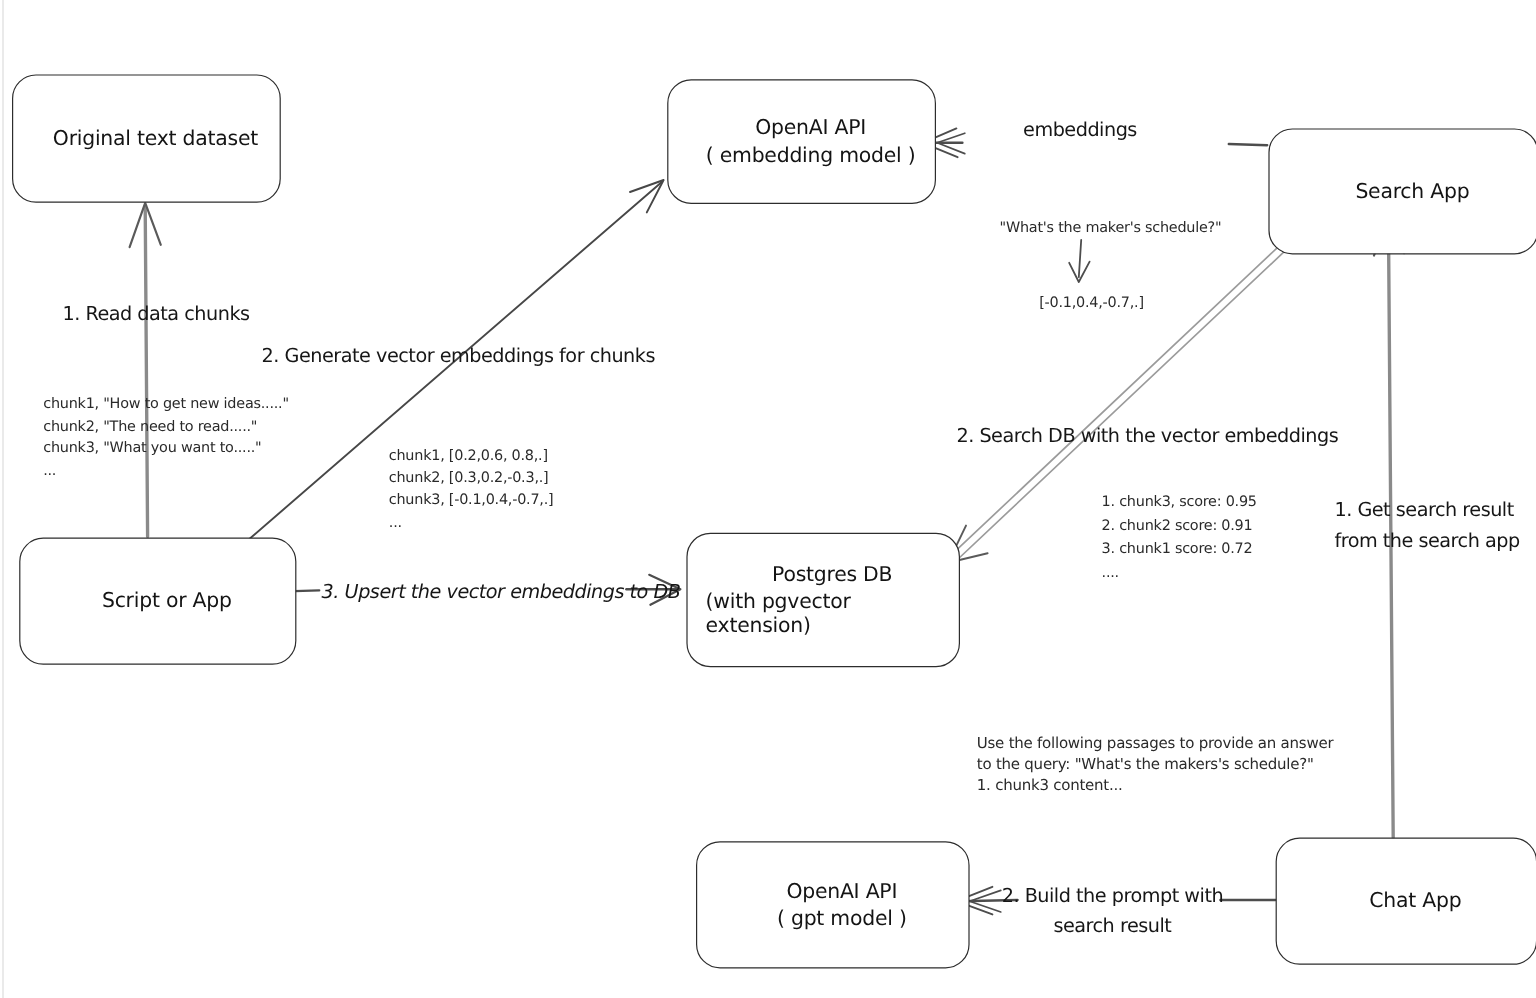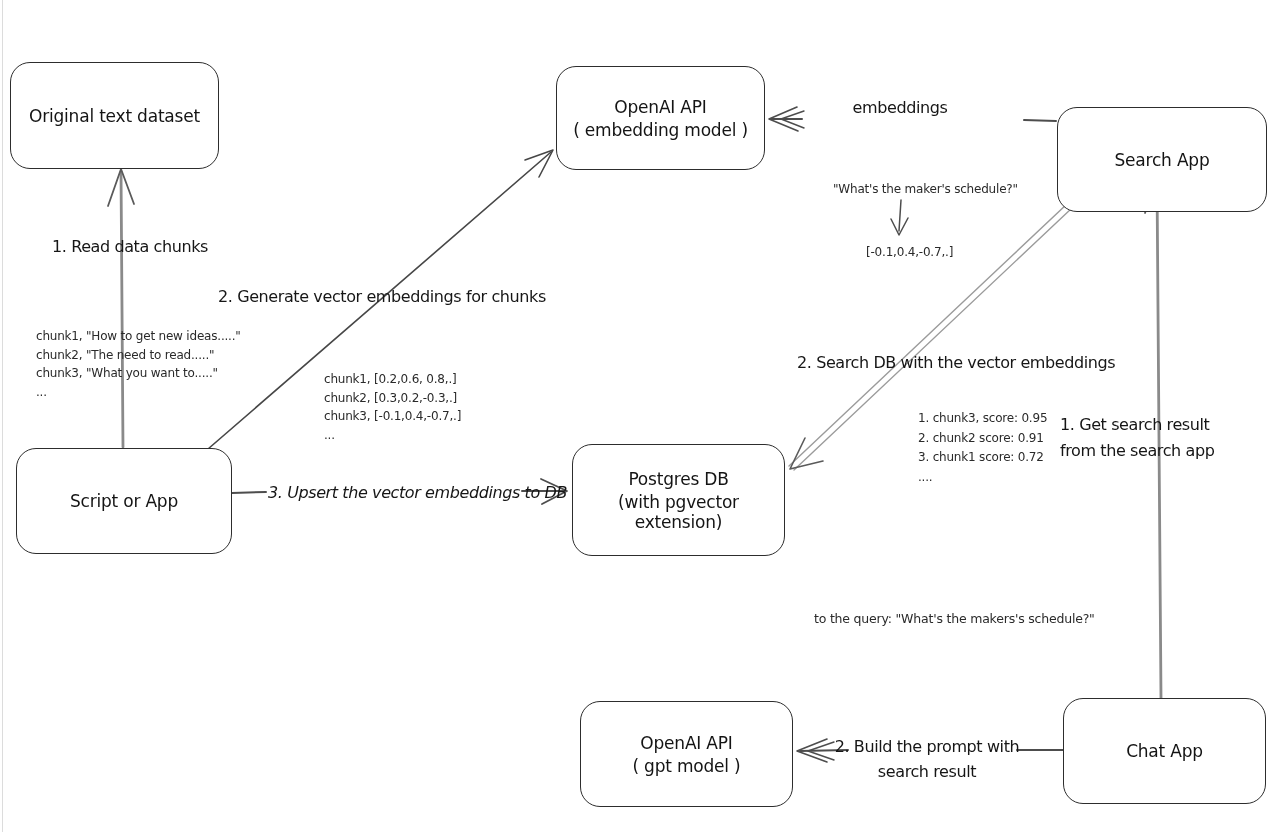--- a/index.html
+++ b/index.html
@@ -12,21 +12,21 @@
   .edge-line{position:absolute;left:2px;top:0;bottom:0;width:1px;background:#dcdcdc;}
   svg.wires{position:absolute;left:0;top:0;}
   .node{
     position:absolute;
     border:1.7px solid #2d2d2d;
     border-radius:20px;
     background:#fff;
     display:flex;flex-direction:column;align-items:center;justify-content:center;
     gap:3px;
     font-size:17px;letter-spacing:-0.2px;color:#141414;
-    text-align:center;
+    padding-left:15px;
   }
   .steplabel{
     position:absolute;
     font-size:16px;letter-spacing:-0.4px;color:#161616;
     white-space:nowrap;
   }
   .steplabel.center{text-align:center;white-space:normal;}
   .annot{
     position:absolute;
     font-size:12px;letter-spacing:-0.2px;color:#2a2a2a;
@@ -112,33 +112,33 @@
 
 <div class="node" style="left:580px;top:701px;width:211px;height:104px;">
   <span>OpenAI API</span>
   <span>( gpt model )</span>
 </div>
 
 <div class="node" style="left:1063px;top:698px;width:201px;height:104px;">
   <span>Chat App</span>
 </div>
 
-<div class="steplabel" style="left:52px;top:237px;">1. Read data chunks</div>
+<div class="steplabel" style="left:52px;top:252px;">1. Read data chunks</div>
 
 <div class="steplabel" style="left:218px;top:287px;">2. Generate vector embeddings for chunks</div>
 
 <div class="steplabel" style="left:268px;top:483px;font-style:italic;">3. Upsert the vector embeddings  to DB</div>
 
 <div class="steplabel center" style="left:775px;top:95px;width:250px;line-height:26px;">
   <div>embeddings</div>
 </div>
 
 <div class="steplabel" style="left:797px;top:313px;margin-top:40px;">2. Search DB with the vector embeddings</div>
 
-<div class="steplabel" style="left:1060px;top:412px;line-height:26px;">
+<div class="steplabel" style="left:1112px;top:412px;line-height:26px;">
   <div>1. Get search result</div>
   <div>from the search app</div>
 </div>
 
 <div class="steplabel center" style="left:832px;top:734px;width:190px;line-height:25px;">
   <div>2. Build the prompt with</div>
   <div>search result</div>
 </div>
 
 <div class="annot" style="left:36px;top:327px;">
@@ -160,14 +160,16 @@
 <div class="annot" style="left:866px;top:243px;">[-0.1,0.4,-0.7,.]</div>
 
 <div class="annot" style="left:918px;top:409px;line-height:19.5px;">
   <div>1. chunk3, score: 0.95</div>
   <div>2. chunk2 score: 0.91</div>
   <div>3. chunk1 score: 0.72</div>
   <div>....</div>
 </div>
 
 <div class="annot" style="left:814px;top:610px;line-height:17.5px;font-size:12.5px;">
+  <div>Use the following passages to provide an answer</div>
   <div>to the query: "What's the makers's schedule?"</div>
+  <div>1. chunk3 content...</div>
 </div>
 
 </body></html>

